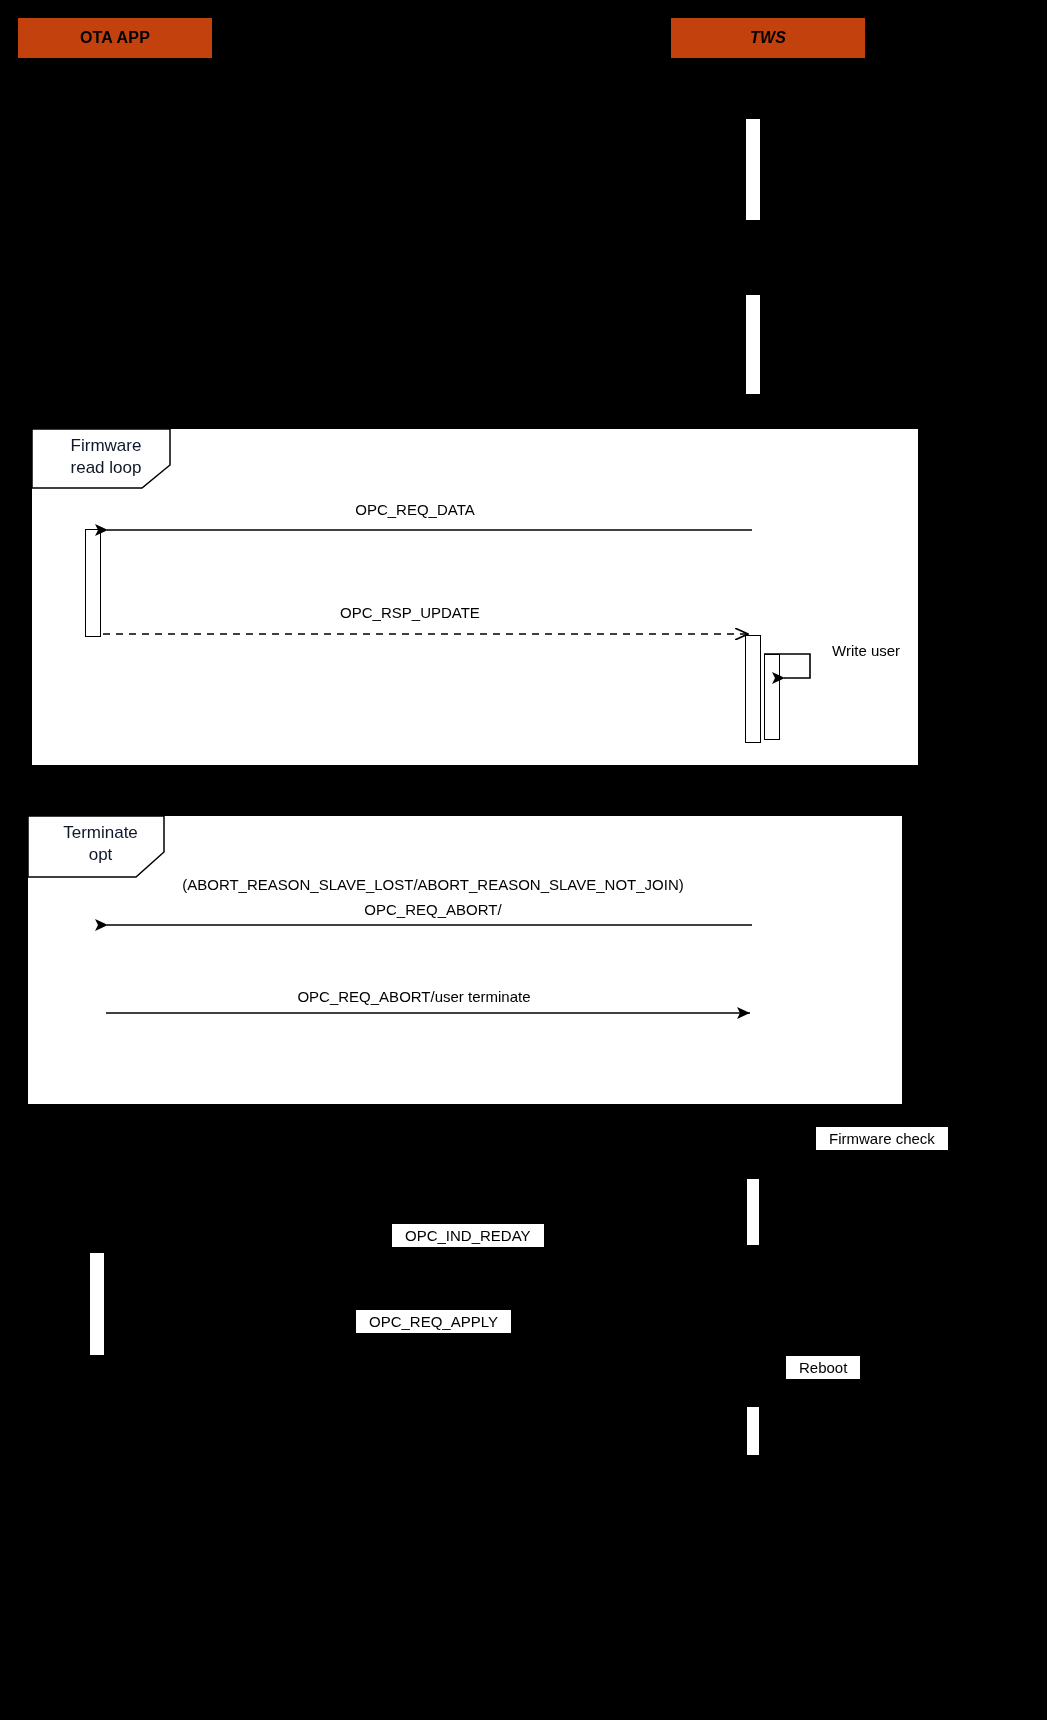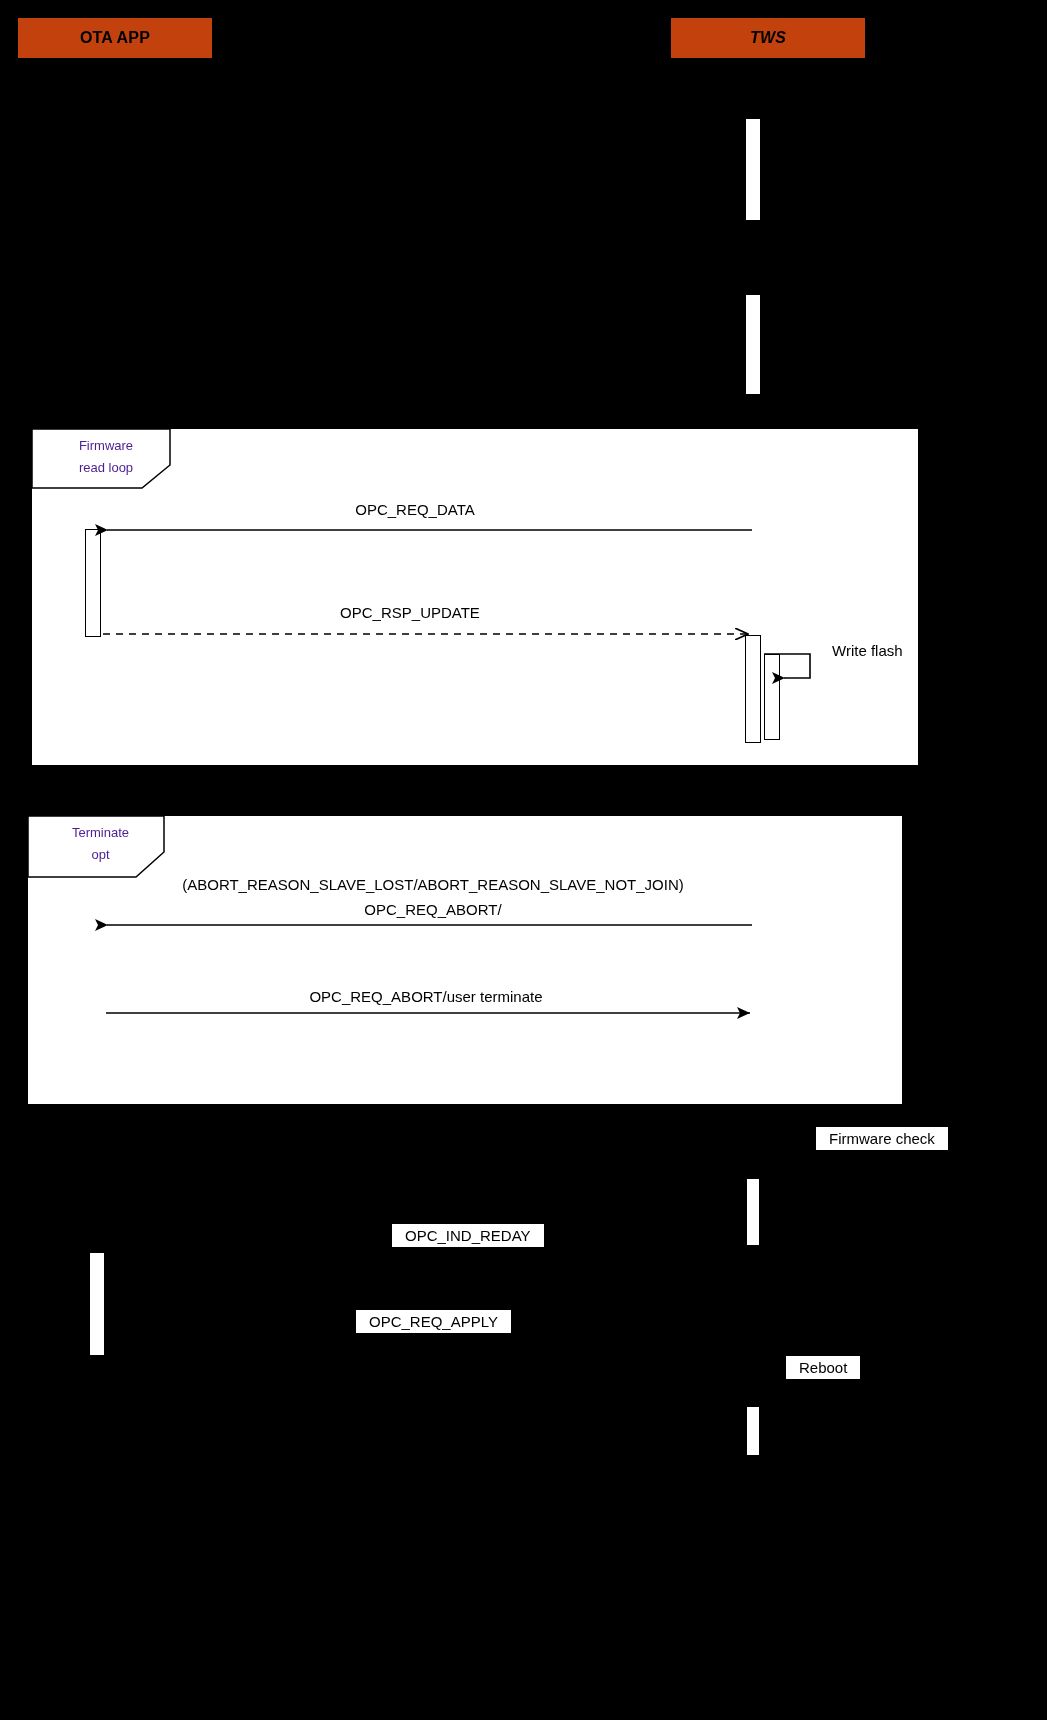--- a/index.html
+++ b/index.html
@@ -58,24 +58,24 @@
   .fragment {
     position: absolute;
     background: #ffffff;
     border: 1px solid #000000;
     box-sizing: border-box;
   }
   .fragment-label {
     position: absolute;
     background: #ffffff;
     box-sizing: border-box;
-    font-size: 13px;
+    font-size: 17px;
     line-height: 22px;
     text-align: center;
-    color: #4c1d95;
+    color: #0f172a;
     padding-top: 6px;
   }
   .fragment-label svg {
     position: absolute;
     left: 0; top: 0;
     overflow: visible;
   }
   .fragment-label .lbl-text {
     position: relative;
     z-index: 2;
@@ -143,38 +143,38 @@
   <div class="activation" style="left:745px; top:635px; width:16px; height:108px;"></div>
   <div class="activation" style="left:764px; top:654px; width:16px; height:86px;"></div>
 
   <div class="msg-label" style="left:215px; top:499px; width:400px;">
     <span>OPC_REQ_DATA</span>
   </div>
   <div class="msg-label" style="left:210px; top:602px; width:400px;">
     <span>OPC_RSP_UPDATE</span>
   </div>
   <div class="msg-label" style="left:832px; top:640px; width:120px; text-align:left;">
-    <span>Write flash</span>
+    <span>Write user</span>
   </div>
 
   <div class="fragment" id="frag-2" style="left:27px; top:815px; width:876px; height:290px;"></div>
 
   <div class="fragment-label" style="left:28px; top:816px; width:145px; height:62px;">
     <svg width="145" height="62" viewBox="0 0 145 62">
       <path d="M0,0 L136,0 L136,36 L108,61 L0,61 Z" fill="#ffffff" stroke="#000000" stroke-width="1.5"></path>
     </svg>
     <span class="lbl-text">Terminate</span>
     <span class="lbl-text">opt</span>
   </div>
 
   <div class="msg-label" style="left:118px; top:872px; width:630px; line-height:25px;">
     <span style="display:block;">(ABORT_REASON_SLAVE_LOST/ABORT_REASON_SLAVE_NOT_JOIN)</span>
     <span style="display:block;">OPC_REQ_ABORT/</span>
   </div>
-  <div class="msg-label" style="left:176px; top:986px; width:500px;">
+  <div class="msg-label" style="left:164px; top:986px; width:500px;">
     <span>OPC_REQ_ABORT/user terminate</span>
   </div>
 
   <div class="msg-label boxed" style="left:816px; top:1127px;">
     <span>Firmware check</span>
   </div>
   <div class="msg-label boxed" style="left:368px; top:1224px;margin-left:24px;">
     <span>OPC_IND_REDAY</span>
   </div>
   <div class="msg-label boxed" style="left:356px; top:1310px;">

